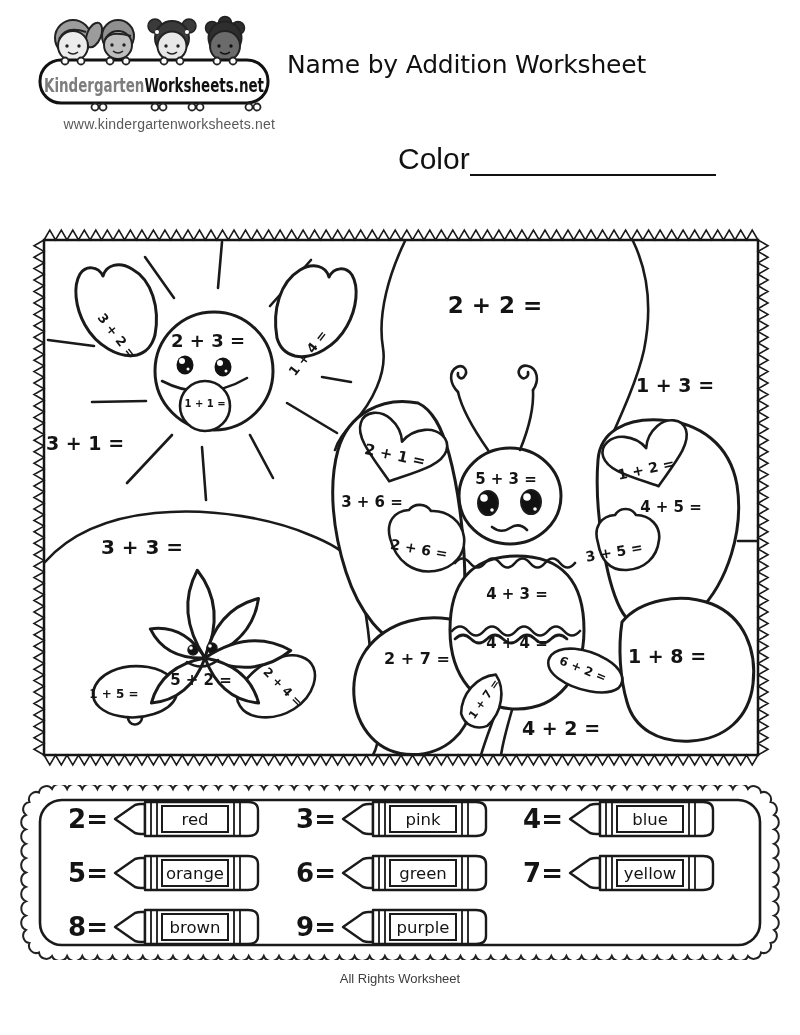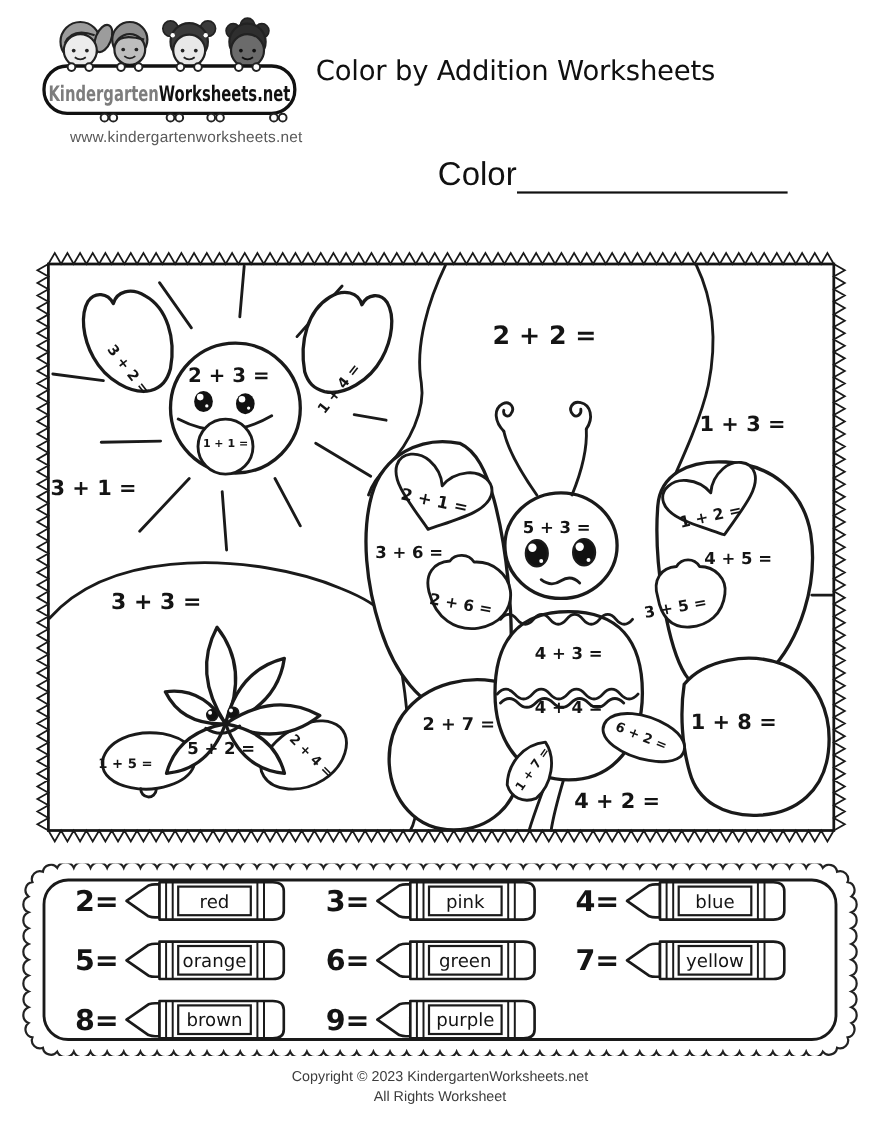--- a/index.html
+++ b/index.html
@@ -87,21 +87,21 @@
       <circle cx="157" cy="99" r="3.5"></circle>
         <circle cx="165" cy="99" r="3.5"></circle>
       <circle cx="214" cy="99" r="3.5"></circle>
         <circle cx="222" cy="99" r="3.5"></circle>
     </g>
     <text class="brand" x="119" y="84" text-anchor="middle" textLength="220" lengthAdjust="spacingAndGlyphs"><tspan fill="#7d7d7d">Kindergarten</tspan><tspan fill="#111">Worksheets.net</tspan></text>
   </g>
 </svg>
 
 <div id="logo-url" class="abs">www.kindergartenworksheets.net</div>
-<div id="page-title" class="abs">Color by Addition Worksheets</div>
+<div id="page-title" class="abs">Name by Addition Worksheet</div>
 <div id="name-row" class="abs">
   <span>Color</span><span id="name-line"></span>
 </div>
 
 <svg id="picture-svg" class="abs" width="800" height="565" viewBox="0 0 800 565">
 
   <rect x="44" y="30" width="714" height="515" fill="none" stroke="#151515" stroke-width="2.5"></rect>
   <path id="frame-zigzag" class="thin" d="M 44,30 L 49.8,20 L 55.5,30 L 61.3,20 L 67.0,30 L 72.8,20 L 78.5,30 L 84.3,20 L 90.1,30 L 95.8,20 L 101.6,30 L 107.3,20 L 113.1,30 L 118.9,20 L 124.6,30 L 130.4,20 L 136.1,30 L 141.9,20 L 147.6,30 L 153.4,20 L 159.2,30 L 164.9,20 L 170.7,30 L 176.4,20 L 182.2,30 L 188.0,20 L 193.7,30 L 199.5,20 L 205.2,30 L 211.0,20 L 216.7,30 L 222.5,20 L 228.3,30 L 234.0,20 L 239.8,30 L 245.5,20 L 251.3,30 L 257.0,20 L 262.8,30 L 268.6,20 L 274.3,30 L 280.1,20 L 285.8,30 L 291.6,20 L 297.4,30 L 303.1,20 L 308.9,30 L 314.6,20 L 320.4,30 L 326.1,20 L 331.9,30 L 337.7,20 L 343.4,30 L 349.2,20 L 354.9,30 L 360.7,20 L 366.5,30 L 372.2,20 L 378.0,30 L 383.7,20 L 389.5,30 L 395.2,20 L 401.0,30 L 406.8,20 L 412.5,30 L 418.3,20 L 424.0,30 L 429.8,20 L 435.5,30 L 441.3,20 L 447.1,30 L 452.8,20 L 458.6,30 L 464.3,20 L 470.1,30 L 475.9,20 L 481.6,30 L 487.4,20 L 493.1,30 L 498.9,20 L 504.6,30 L 510.4,20 L 516.2,30 L 521.9,20 L 527.7,30 L 533.4,20 L 539.2,30 L 545.0,20 L 550.7,30 L 556.5,20 L 562.2,30 L 568.0,20 L 573.7,30 L 579.5,20 L 585.3,30 L 591.0,20 L 596.8,30 L 602.5,20 L 608.3,30 L 614.0,20 L 619.8,30 L 625.6,20 L 631.3,30 L 637.1,20 L 642.8,30 L 648.6,20 L 654.4,30 L 660.1,20 L 665.9,30 L 671.6,20 L 677.4,30 L 683.1,20 L 688.9,30 L 694.7,20 L 700.4,30 L 706.2,20 L 711.9,30 L 717.7,20 L 723.5,30 L 729.2,20 L 735.0,30 L 740.7,20 L 746.5,30 L 752.2,20 L 758.0,30M 44,545 L 49.8,555 L 55.5,545 L 61.3,555 L 67.0,545 L 72.8,555 L 78.5,545 L 84.3,555 L 90.1,545 L 95.8,555 L 101.6,545 L 107.3,555 L 113.1,545 L 118.9,555 L 124.6,545 L 130.4,555 L 136.1,545 L 141.9,555 L 147.6,545 L 153.4,555 L 159.2,545 L 164.9,555 L 170.7,545 L 176.4,555 L 182.2,545 L 188.0,555 L 193.7,545 L 199.5,555 L 205.2,545 L 211.0,555 L 216.7,545 L 222.5,555 L 228.3,545 L 234.0,555 L 239.8,545 L 245.5,555 L 251.3,545 L 257.0,555 L 262.8,545 L 268.6,555 L 274.3,545 L 280.1,555 L 285.8,545 L 291.6,555 L 297.4,545 L 303.1,555 L 308.9,545 L 314.6,555 L 320.4,545 L 326.1,555 L 331.9,545 L 337.7,555 L 343.4,545 L 349.2,555 L 354.9,545 L 360.7,555 L 366.5,545 L 372.2,555 L 378.0,545 L 383.7,555 L 389.5,545 L 395.2,555 L 401.0,545 L 406.8,555 L 412.5,545 L 418.3,555 L 424.0,545 L 429.8,555 L 435.5,545 L 441.3,555 L 447.1,545 L 452.8,555 L 458.6,545 L 464.3,555 L 470.1,545 L 475.9,555 L 481.6,545 L 487.4,555 L 493.1,545 L 498.9,555 L 504.6,545 L 510.4,555 L 516.2,545 L 521.9,555 L 527.7,545 L 533.4,555 L 539.2,545 L 545.0,555 L 550.7,545 L 556.5,555 L 562.2,545 L 568.0,555 L 573.7,545 L 579.5,555 L 585.3,545 L 591.0,555 L 596.8,545 L 602.5,555 L 608.3,545 L 614.0,555 L 619.8,545 L 625.6,555 L 631.3,545 L 637.1,555 L 642.8,545 L 648.6,555 L 654.4,545 L 660.1,555 L 665.9,545 L 671.6,555 L 677.4,545 L 683.1,555 L 688.9,545 L 694.7,555 L 700.4,545 L 706.2,555 L 711.9,545 L 717.7,555 L 723.5,545 L 729.2,555 L 735.0,545 L 740.7,555 L 746.5,545 L 752.2,555 L 758.0,545 M 44,30 L 34,35.7 L 44,41.4 L 34,47.2 L 44,52.9 L 34,58.6 L 44,64.3 L 34,70.1 L 44,75.8 L 34,81.5 L 44,87.2 L 34,92.9 L 44,98.7 L 34,104.4 L 44,110.1 L 34,115.8 L 44,121.6 L 34,127.3 L 44,133.0 L 34,138.7 L 44,144.4 L 34,150.2 L 44,155.9 L 34,161.6 L 44,167.3 L 34,173.1 L 44,178.8 L 34,184.5 L 44,190.2 L 34,195.9 L 44,201.7 L 34,207.4 L 44,213.1 L 34,218.8 L 44,224.6 L 34,230.3 L 44,236.0 L 34,241.7 L 44,247.4 L 34,253.2 L 44,258.9 L 34,264.6 L 44,270.3 L 34,276.1 L 44,281.8 L 34,287.5 L 44,293.2 L 34,298.9 L 44,304.7 L 34,310.4 L 44,316.1 L 34,321.8 L 44,327.6 L 34,333.3 L 44,339.0 L 34,344.7 L 44,350.4 L 34,356.2 L 44,361.9 L 34,367.6 L 44,373.3 L 34,379.1 L 44,384.8 L 34,390.5 L 44,396.2 L 34,401.9 L 44,407.7 L 34,413.4 L 44,419.1 L 34,424.8 L 44,430.6 L 34,436.3 L 44,442.0 L 34,447.7 L 44,453.4 L 34,459.2 L 44,464.9 L 34,470.6 L 44,476.3 L 34,482.1 L 44,487.8 L 34,493.5 L 44,499.2 L 34,504.9 L 44,510.7 L 34,516.4 L 44,522.1 L 34,527.8 L 44,533.6 L 34,539.3 L 44,545.0 M 758,30 L 768,35.7 L 758,41.4 L 768,47.2 L 758,52.9 L 768,58.6 L 758,64.3 L 768,70.1 L 758,75.8 L 768,81.5 L 758,87.2 L 768,92.9 L 758,98.7 L 768,104.4 L 758,110.1 L 768,115.8 L 758,121.6 L 768,127.3 L 758,133.0 L 768,138.7 L 758,144.4 L 768,150.2 L 758,155.9 L 768,161.6 L 758,167.3 L 768,173.1 L 758,178.8 L 768,184.5 L 758,190.2 L 768,195.9 L 758,201.7 L 768,207.4 L 758,213.1 L 768,218.8 L 758,224.6 L 768,230.3 L 758,236.0 L 768,241.7 L 758,247.4 L 768,253.2 L 758,258.9 L 768,264.6 L 758,270.3 L 768,276.1 L 758,281.8 L 768,287.5 L 758,293.2 L 768,298.9 L 758,304.7 L 768,310.4 L 758,316.1 L 768,321.8 L 758,327.6 L 768,333.3 L 758,339.0 L 768,344.7 L 758,350.4 L 768,356.2 L 758,361.9 L 768,367.6 L 758,373.3 L 768,379.1 L 758,384.8 L 768,390.5 L 758,396.2 L 768,401.9 L 758,407.7 L 768,413.4 L 758,419.1 L 768,424.8 L 758,430.6 L 768,436.3 L 758,442.0 L 768,447.7 L 758,453.4 L 768,459.2 L 758,464.9 L 768,470.6 L 758,476.3 L 768,482.1 L 758,487.8 L 768,493.5 L 758,499.2 L 768,504.9 L 758,510.7 L 768,516.4 L 758,522.1 L 768,527.8 L 758,533.6 L 768,539.3 L 758,545.0"></path>
 
   <g>
@@ -310,15 +310,14 @@
           <path d="M 33,5 L 136,5 Q 146,5 146,13 L 146,31 Q 146,39 136,39 L 33,39 Z" fill="#fff" stroke="#1a1a1a" stroke-width="2.4" stroke-linejoin="round"></path>
           <path d="M 39,5 V 39 M 45,5 V 39 M 122,5 V 39 M 128,5 V 39" fill="none" stroke="#1a1a1a" stroke-width="1.8"></path>
           <rect x="50" y="9" width="66" height="26" fill="#fff" stroke="#1a1a1a" stroke-width="2"></rect>
           <text class="keylbl" x="83" y="28" text-anchor="middle">purple</text>
         </g>
       </g>
     </g>
 </svg>
 
 <div id="page-footer" class="abs">
-  <div>Copyright © 2023 KindergartenWorksheets.net</div>
   <div>All Rights Worksheet</div>
 </div>
 
 </body></html>

